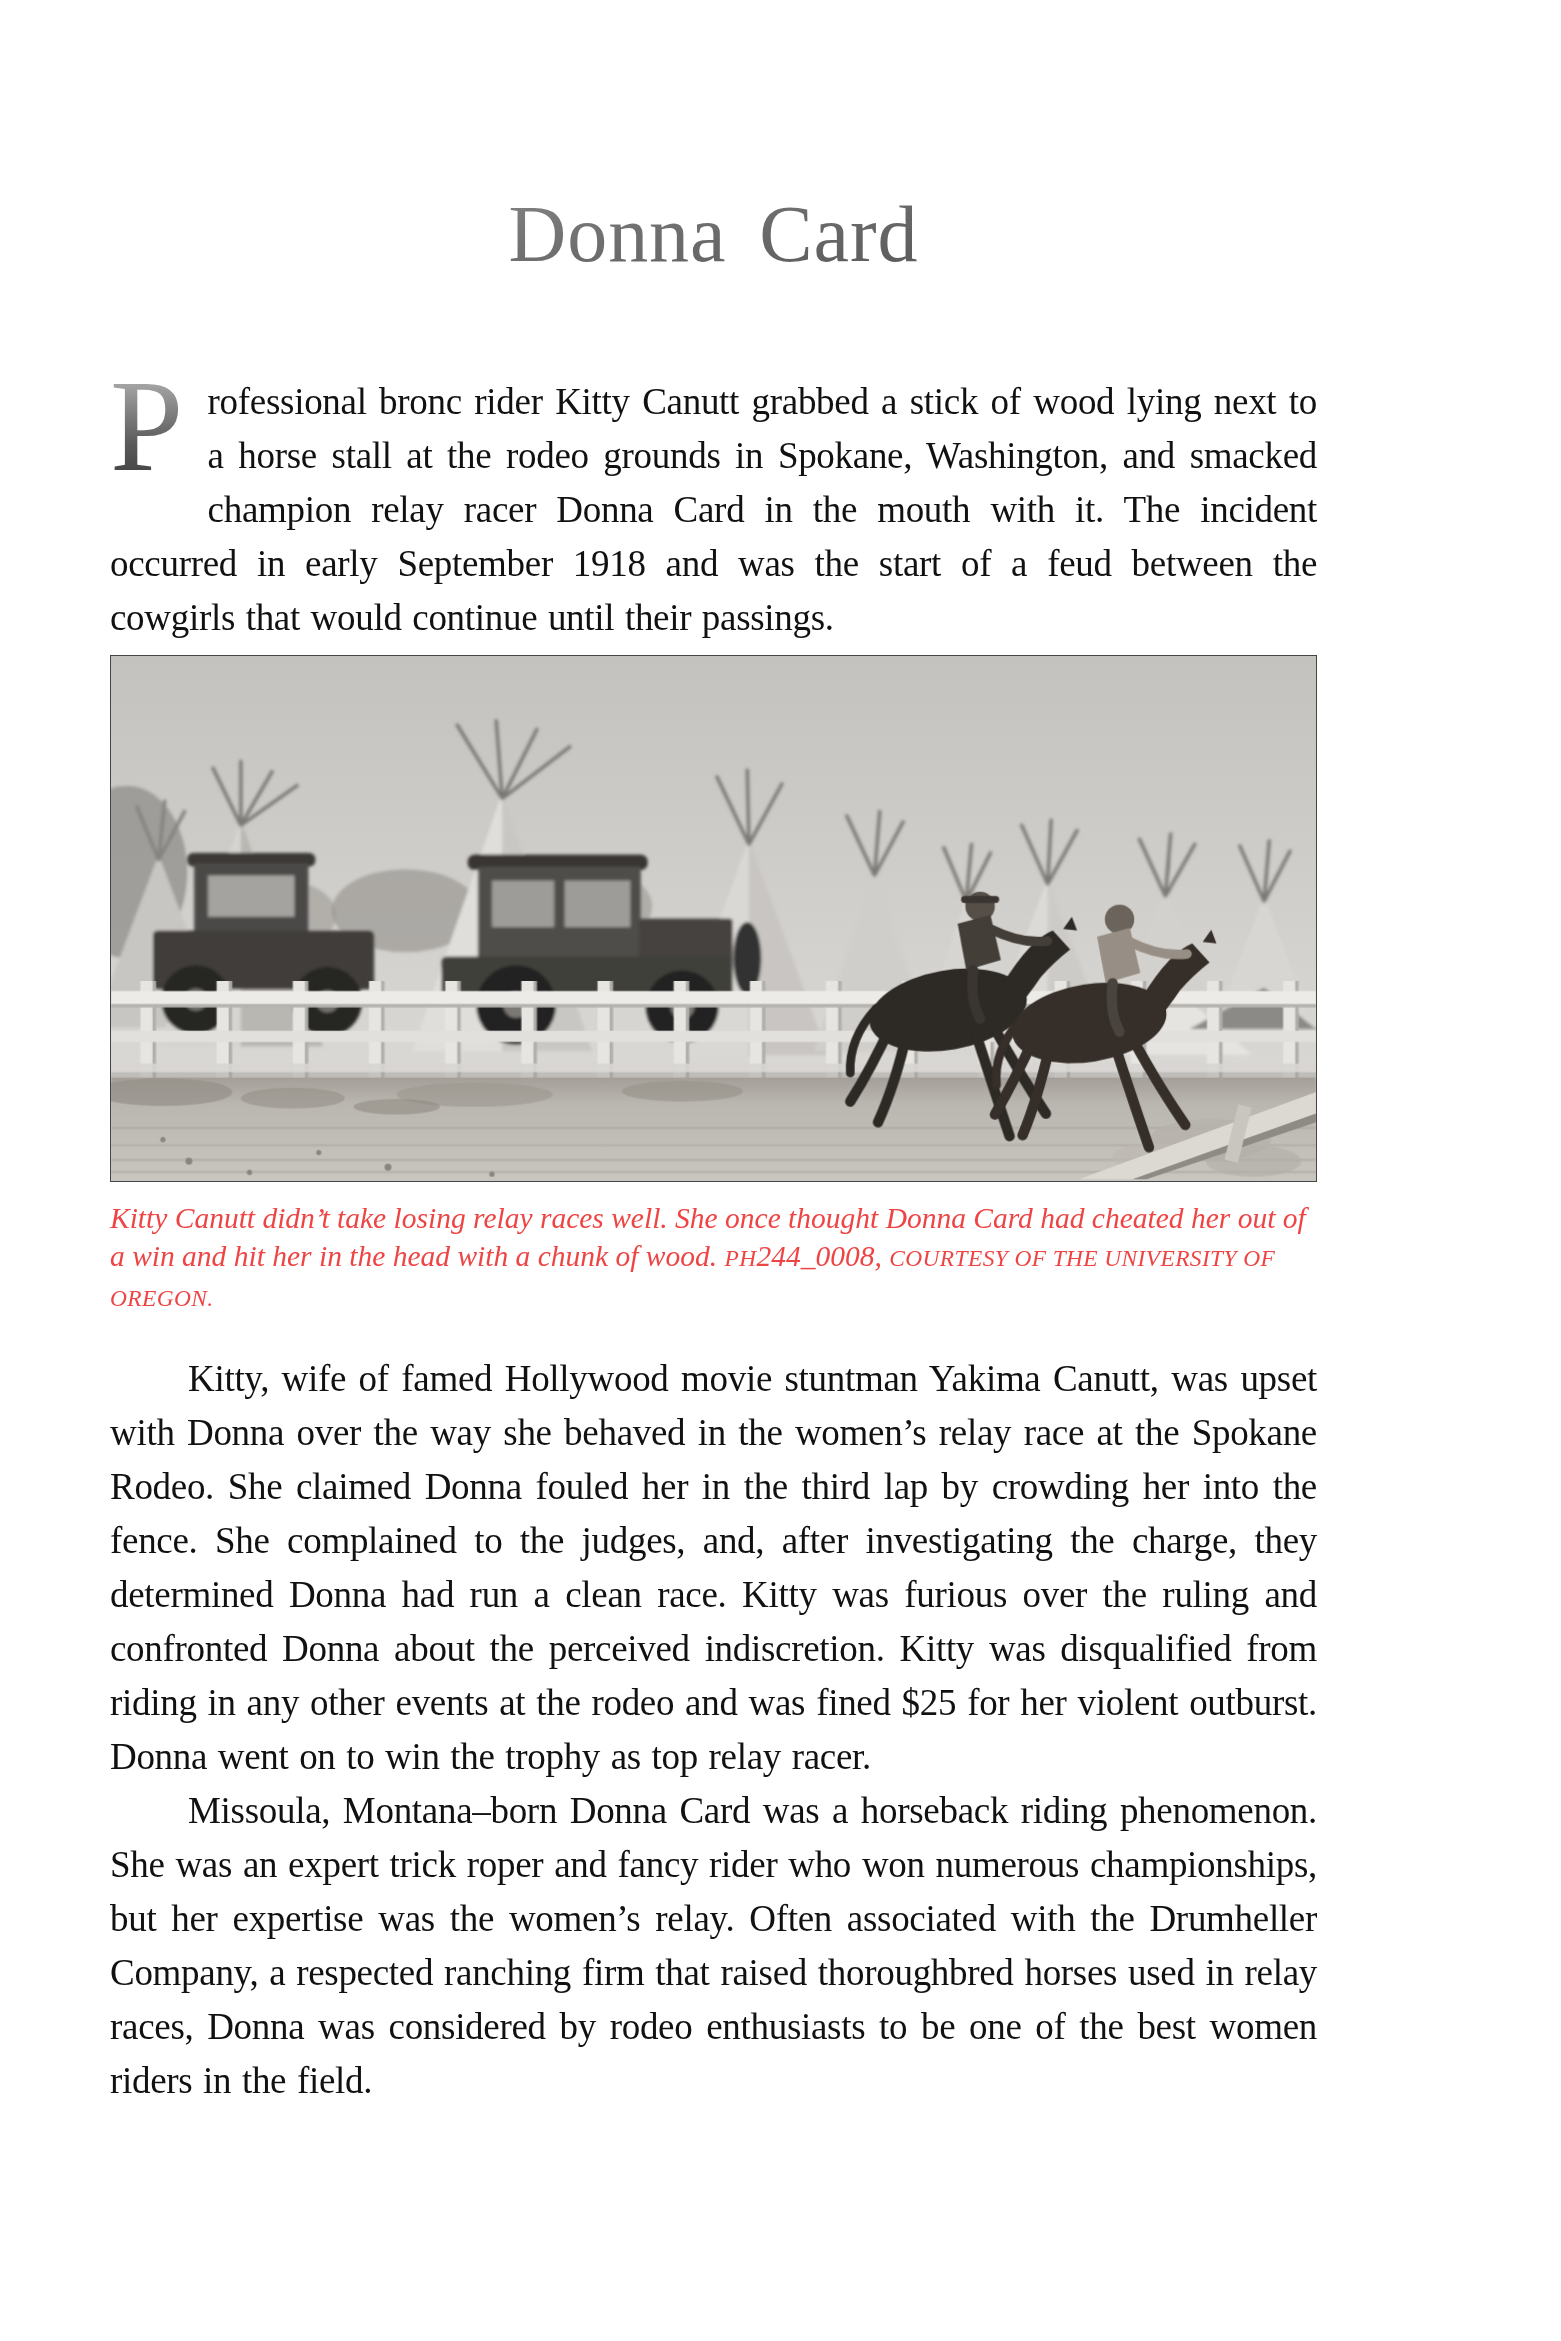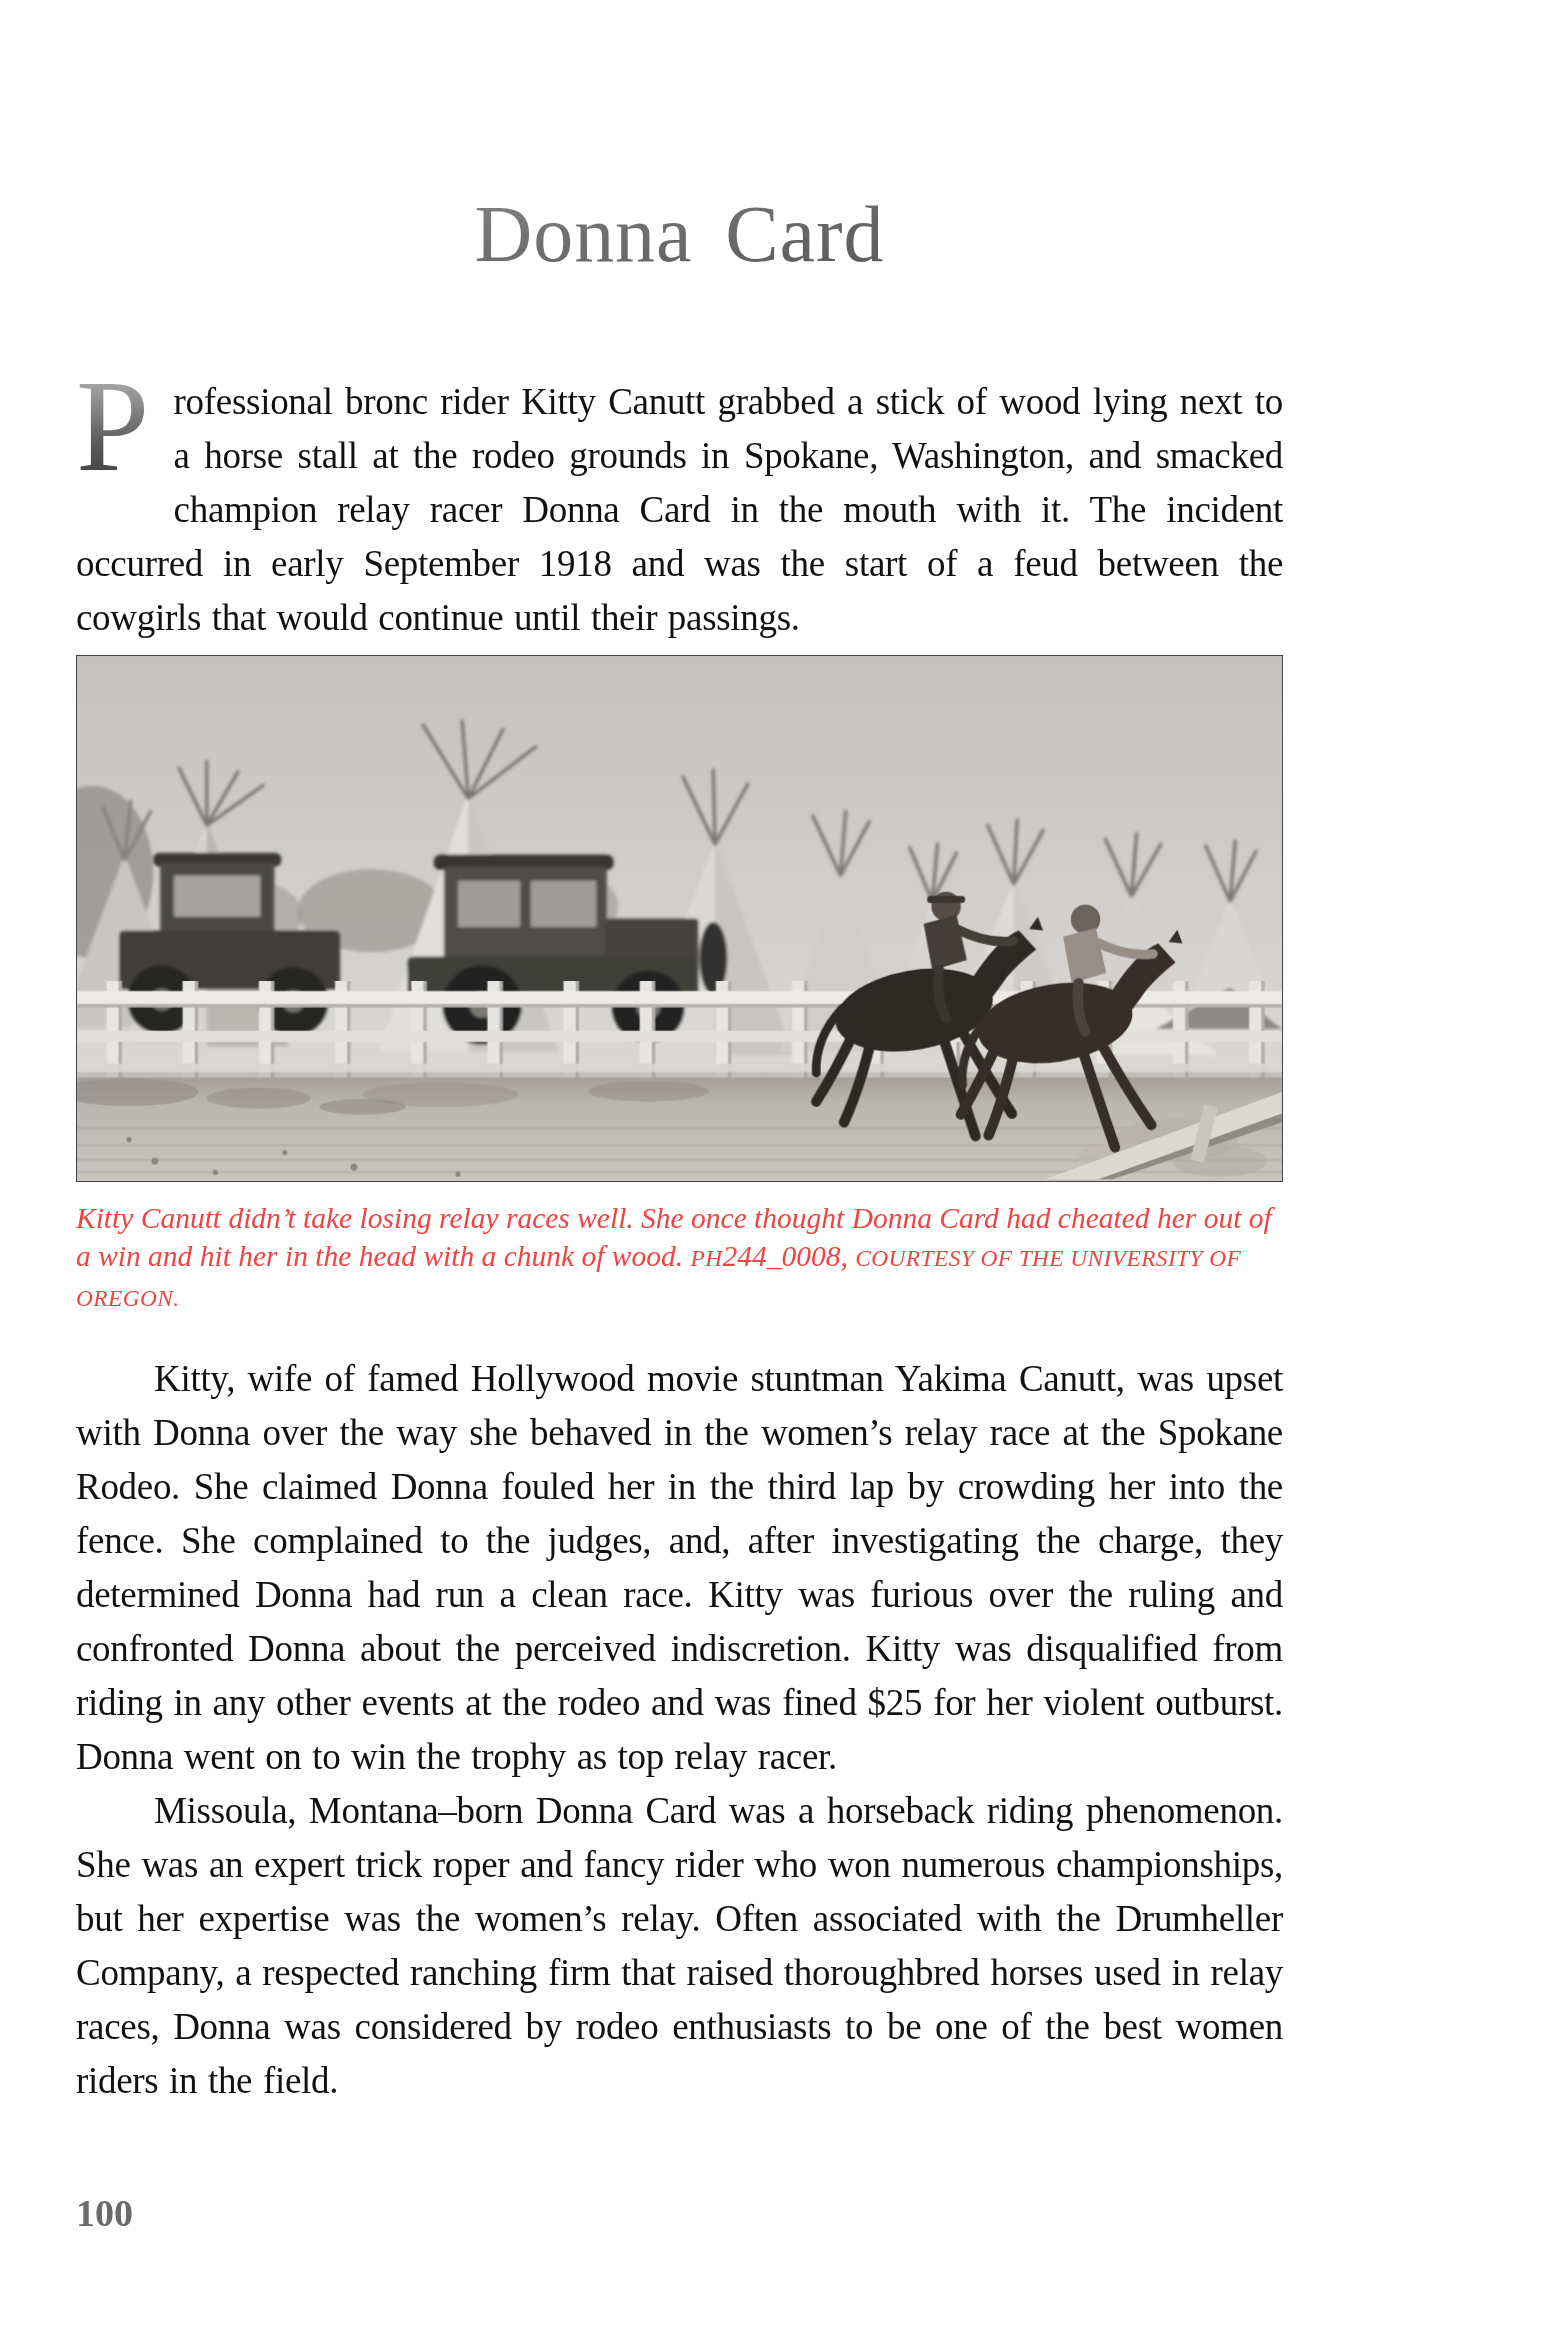--- a/index.html
+++ b/index.html
@@ -6,21 +6,21 @@
   body {
     width: 1561px; height: 2342px;
     background: #ffffff;
     font-family: "Liberation Serif", "DejaVu Serif", serif;
     color: #111111;
     overflow: hidden;
   }
   .page {
     position: relative;
     width: 1207px;
-    margin-left: 76px;
+    margin-left: 110px;
   }
   .title {
     margin: 191px 0 0 0;
     text-align: center;
     font-size: 80px;
     font-weight: 400;
     line-height: 87px;
     letter-spacing: 0.9px;
     word-spacing: 12px;
     color: #6e6e6e;
@@ -236,16 +236,15 @@
         </g>
       </svg>
     </div>
     <figcaption><span>Kitty Canutt didn’t take losing relay races well. She once thought Donna Card had cheated her out of a win and hit her in the head with a chunk of wood. </span><span class="cap-sc">PH</span><span>244_0008, </span><span class="cap-sc">COURTESY OF THE UNIVERSITY OF OREGON.</span></figcaption>
   </figure>
 
   <p class="body-copy indent para-2">Kitty, wife of famed Hollywood movie stuntman Yakima Canutt, was upset with Donna over the way she behaved in the women’s relay race at the Spokane Rodeo. She claimed Donna fouled her in the third lap by crowding her into the fence. She complained to the judges, and, after investigating the charge, they determined Donna had run a clean race. Kitty was furious over the ruling and confronted Donna about the perceived indiscretion. Kitty was disqualified from riding in any other events at the rodeo and was fined $25 for her violent outburst. Donna went on to win the trophy as top relay racer.</p>
 
   <p class="body-copy indent">Missoula, Montana–born Donna Card was a horseback riding phenomenon. She was an expert trick roper and fancy rider who won numerous championships, but her expertise was the women’s relay. Often associated with the Drumheller Company, a respected ranching firm that raised thoroughbred horses used in relay races, Donna was considered by rodeo enthusiasts to be one of the best women riders in the field.</p>
 
-  <div class="folio">100</div>
 
 </div>
 
 
 </body></html>

